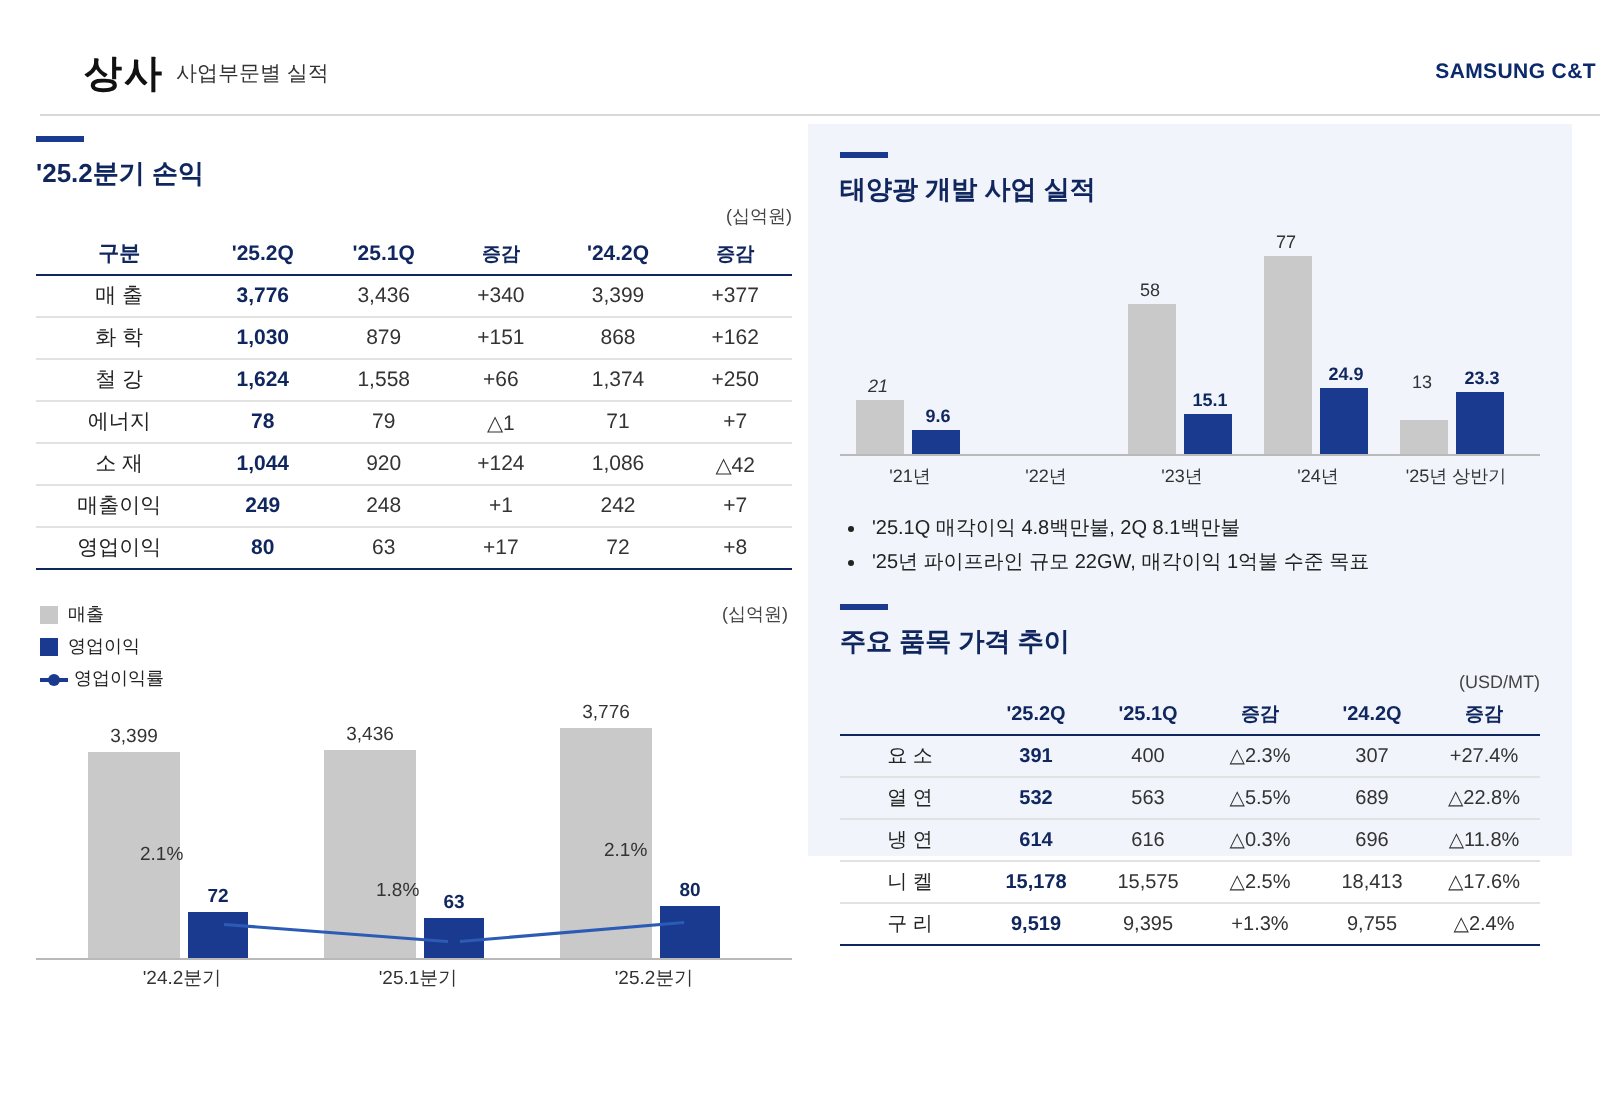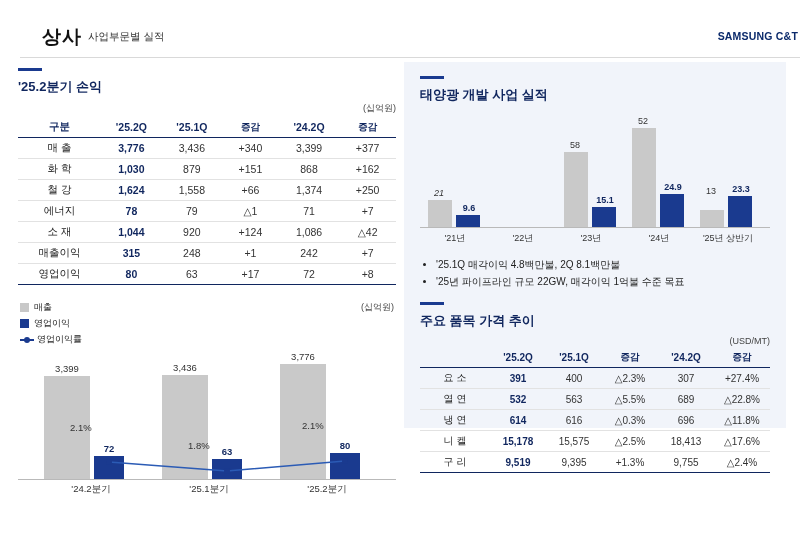--- a/index.html
+++ b/index.html
@@ -202,21 +202,21 @@
         <tr class="rowline">
           <td class="lbl-indent">소  재</td>
           <td class="val-strong">1,044</td>
           <td class="val">920</td>
           <td class="val">+124</td>
           <td class="val">1,086</td>
           <td class="val">△42</td>
         </tr>
         <tr class="rowline">
           <td class="lbl">매출이익</td>
-          <td class="val-strong">315</td>
+          <td class="val-strong">249</td>
           <td class="val">248</td>
           <td class="val">+1</td>
           <td class="val">242</td>
           <td class="val">+7</td>
         </tr>
         <tr class="tbl-bottom">
           <td class="lbl">영업이익</td>
           <td class="val-strong">80</td>
           <td class="val">63</td>
           <td class="val">+17</td>
@@ -303,21 +303,21 @@
 
         <div class="bgrp" style="left:138px;">
           <div class="b-gray" style="height:76px;"></div>
           <div class="b-lab-g" style="bottom:78px;">58</div>
           <div class="b-blue" style="height:21px;"></div>
           <div class="b-lab-b" style="bottom:23px;">15.1</div>
         </div>
 
         <div class="bgrp" style="left:206px;">
           <div class="b-gray" style="height:100px;"></div>
-          <div class="b-lab-g" style="bottom:102px;">52</div>
+          <div class="b-lab-g" style="bottom:102px;">77</div>
           <div class="b-blue" style="height:34px;"></div>
           <div class="b-lab-b" style="bottom:36px;">24.9</div>
         </div>
 
         <div class="bgrp" style="left:274px;">
           <div class="b-gray" style="height:18px;"></div>
           <div class="b-lab-g" style="bottom:32px;">13</div>
           <div class="b-blue" style="height:32px;"></div>
           <div class="b-lab-b" style="bottom:34px;">23.3</div>
         </div>

